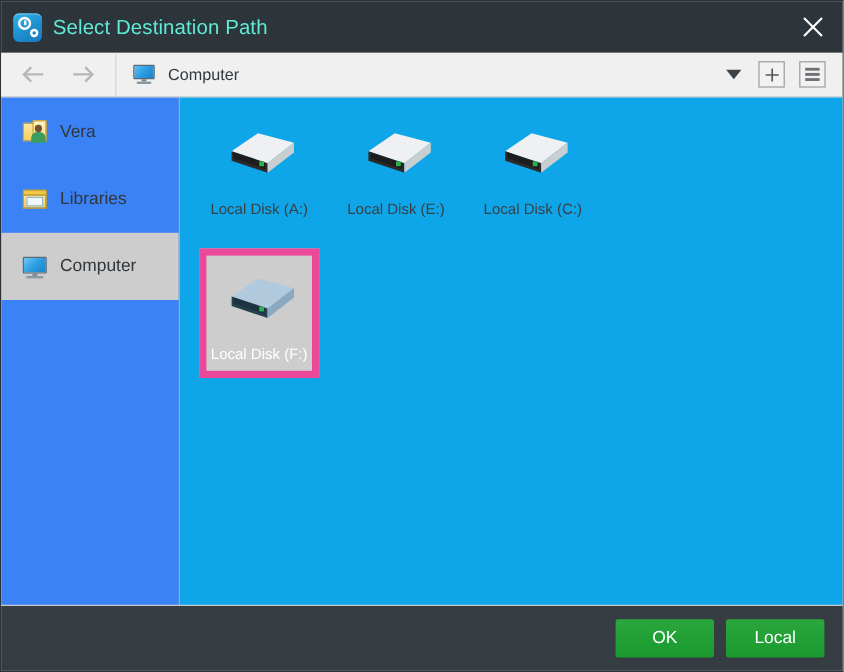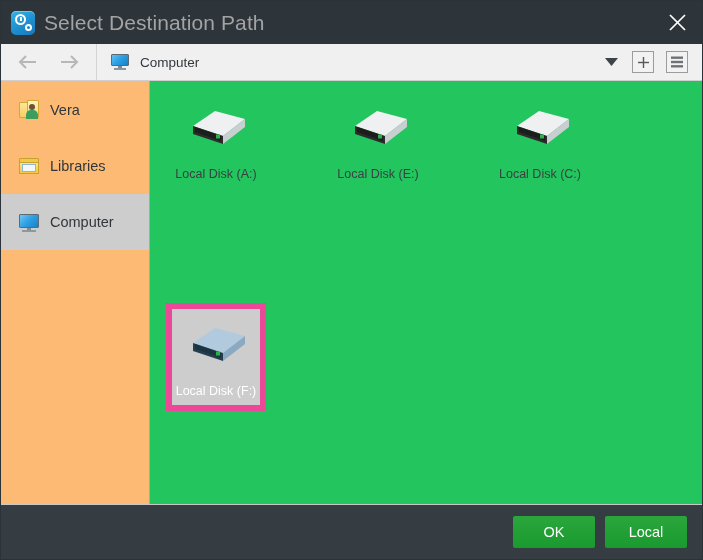--- a/index.html
+++ b/index.html
@@ -66,22 +66,22 @@
   }
   .app-icon .ring-small {
     position: absolute;
     right: 3.5px; bottom: 3.5px;
     width: 7px; height: 7px;
     border: 2px solid #ffffff;
     border-radius: 50%;
     box-sizing: border-box;
   }
   .title-text {
-    color: #a3a3a3;
-    font-size: 21px;
+    color: #5eead4;
+    font-size: 17px;
     letter-spacing: .1px;
     line-height: 1;
   }
   .close-btn {
     position: absolute;
     right: 0; top: 0;
     width: 50px; height: 43px;
     display: flex;
     align-items: center;
     justify-content: center;
@@ -180,21 +180,21 @@
     flex: 1 1 auto;
     display: flex;
     min-height: 0;
     background: #ededed;
     border-bottom: 1px solid #c8c8c8;
   }
   .sidebar {
     width: 149px;
     flex: 0 0 149px;
     border-right: 1px solid #a9a9a9;
-    background: #fdba74;
+    background: #3b82f6;
     padding-top: 1px;
     box-sizing: border-box;
     overflow: hidden;
   }
   .side-item {
     height: 56px;
     display: flex;
     align-items: center;
     padding-left: 13px;
     box-sizing: border-box;
@@ -293,28 +293,27 @@
     width: 16px; height: 8px;
     background: #5fbf72;
     border-radius: 3px 7px 4px 3px;
     border: 1px solid #3e9a52;
     box-sizing: border-box;
   }
 
   
   .content {
     flex: 1 1 auto;
-    background: #22c55e;
+    background: #0ea5e9;
     padding: 8px 11px 0 14px;
     box-sizing: border-box;
     display: flex;
     flex-wrap: wrap;
     align-content: flex-start;
     overflow: auto;
-    gap: 48px;
   }
   .tile {
     width: 100px;
     height: 108px;
     margin: 2px 12px 6px 2px;
     display: flex;
     flex-direction: column;
     align-items: center;
     justify-content: flex-start;
     cursor: pointer;

